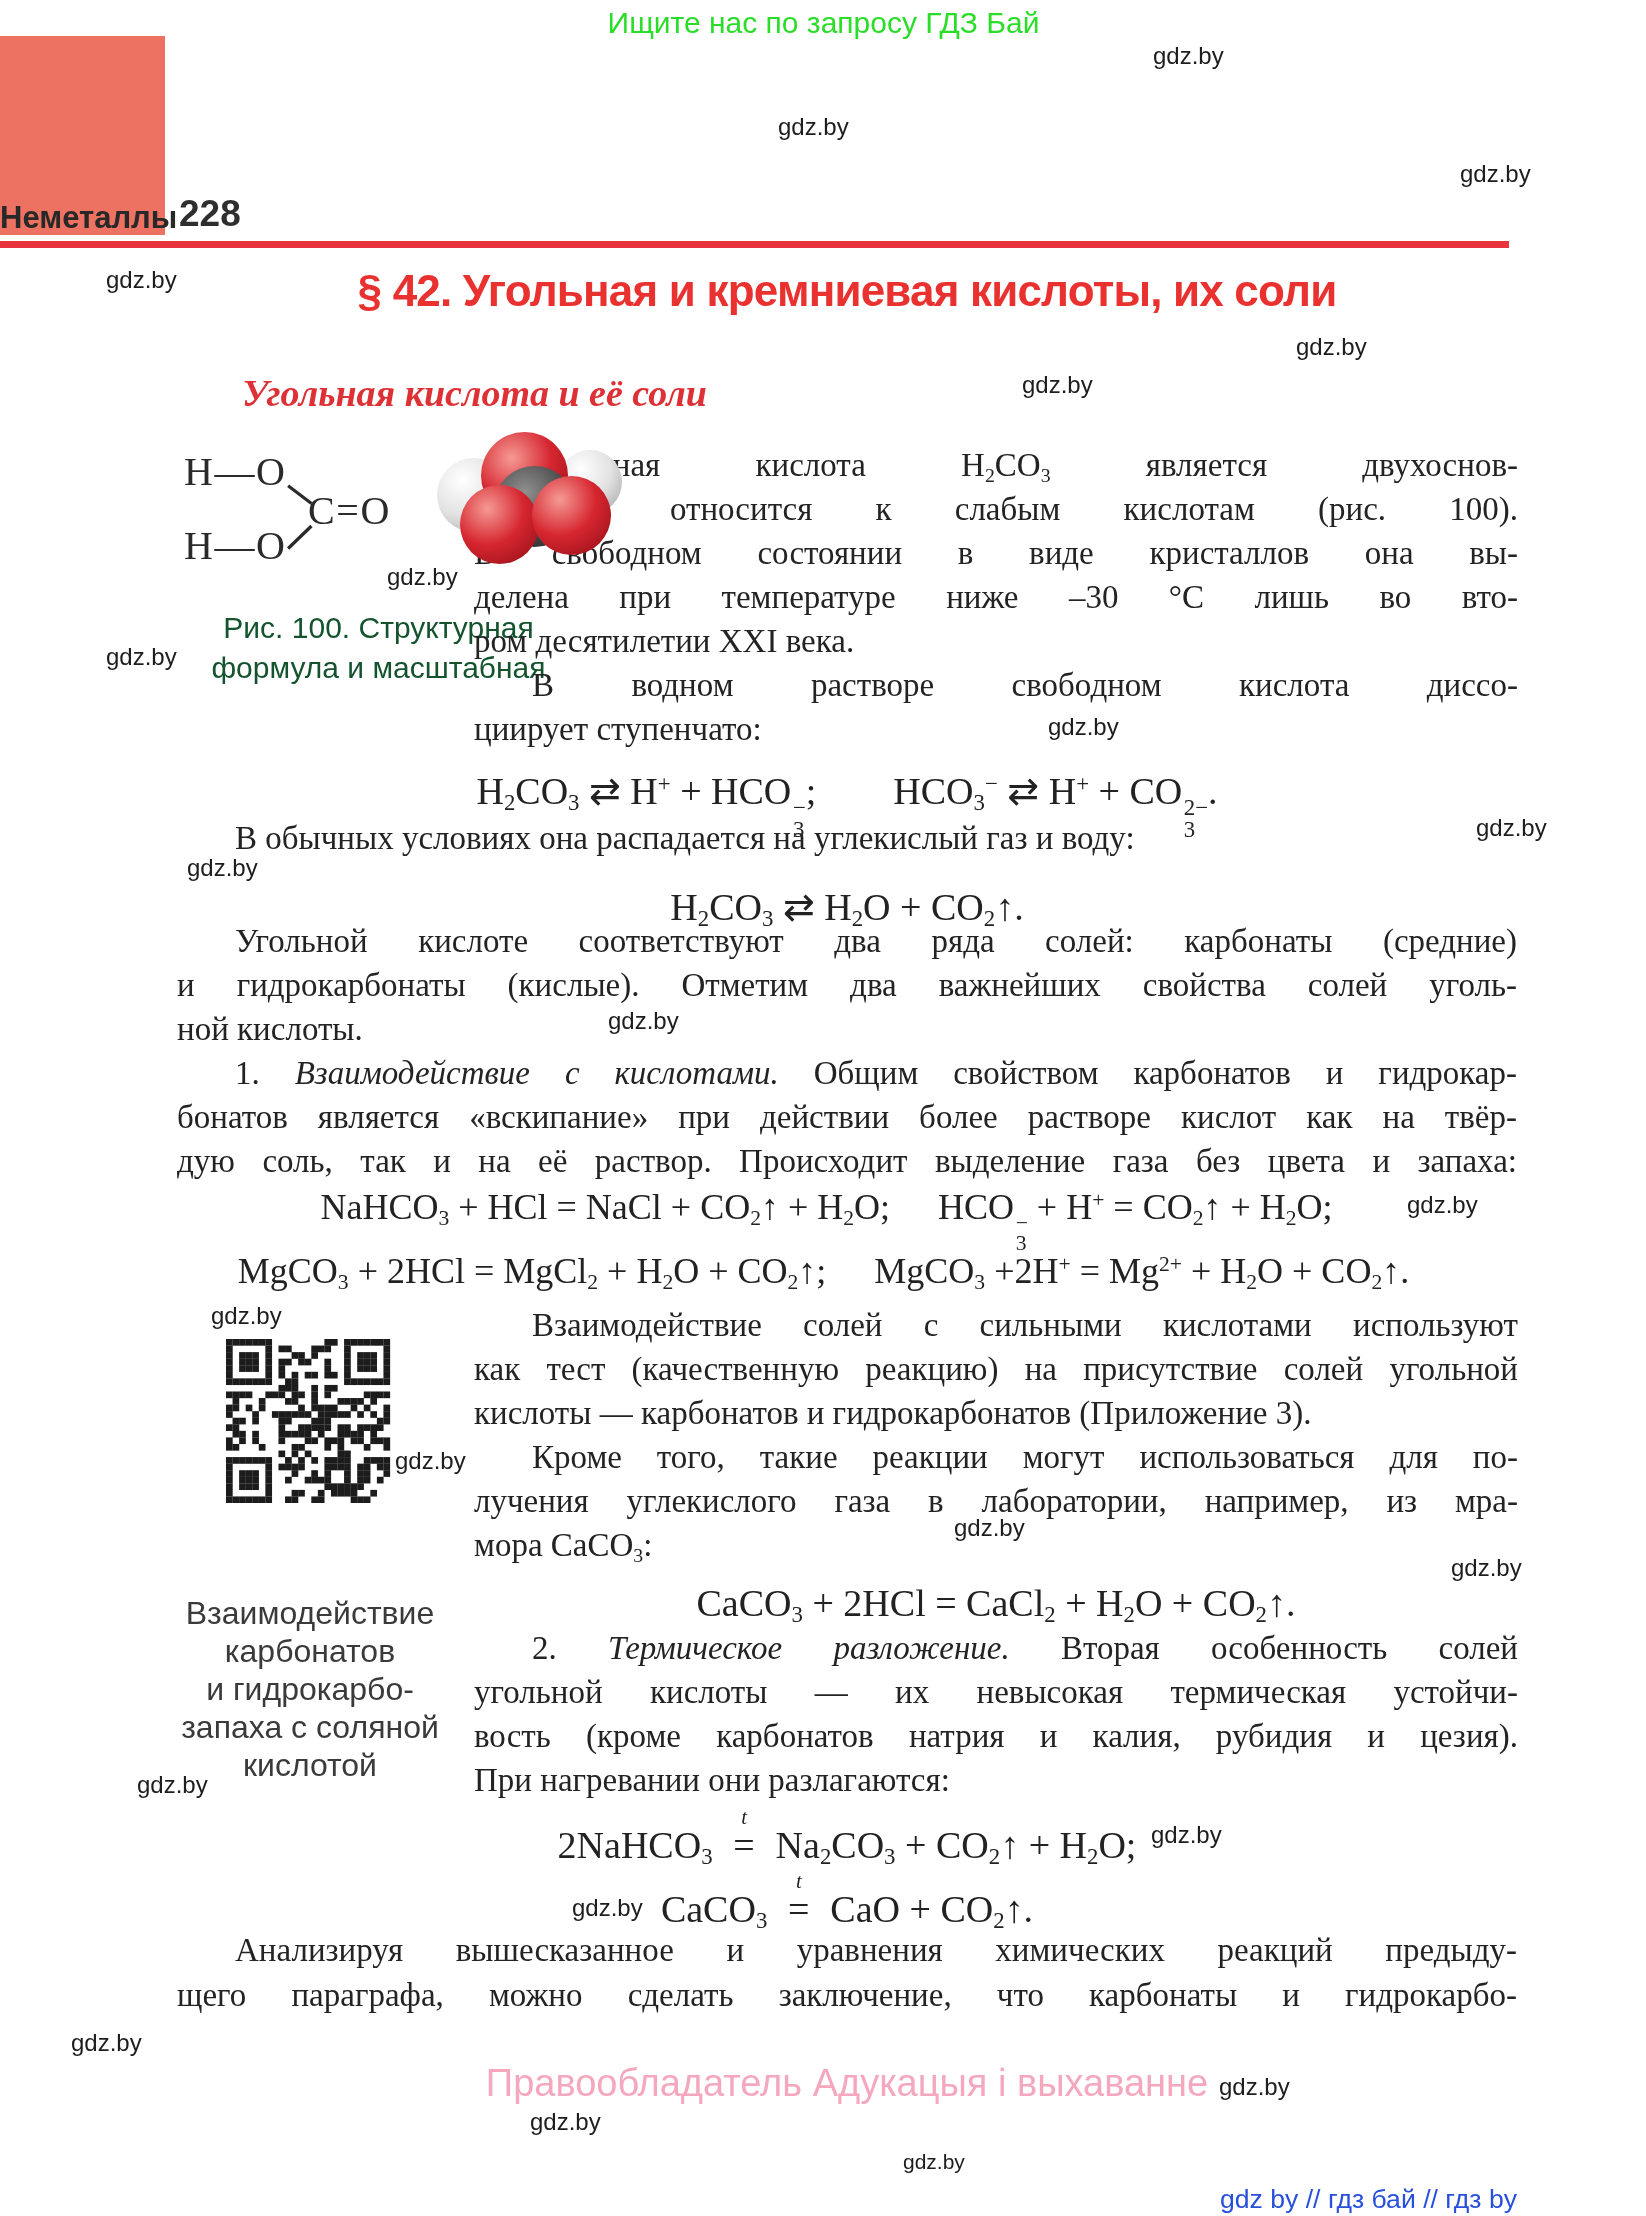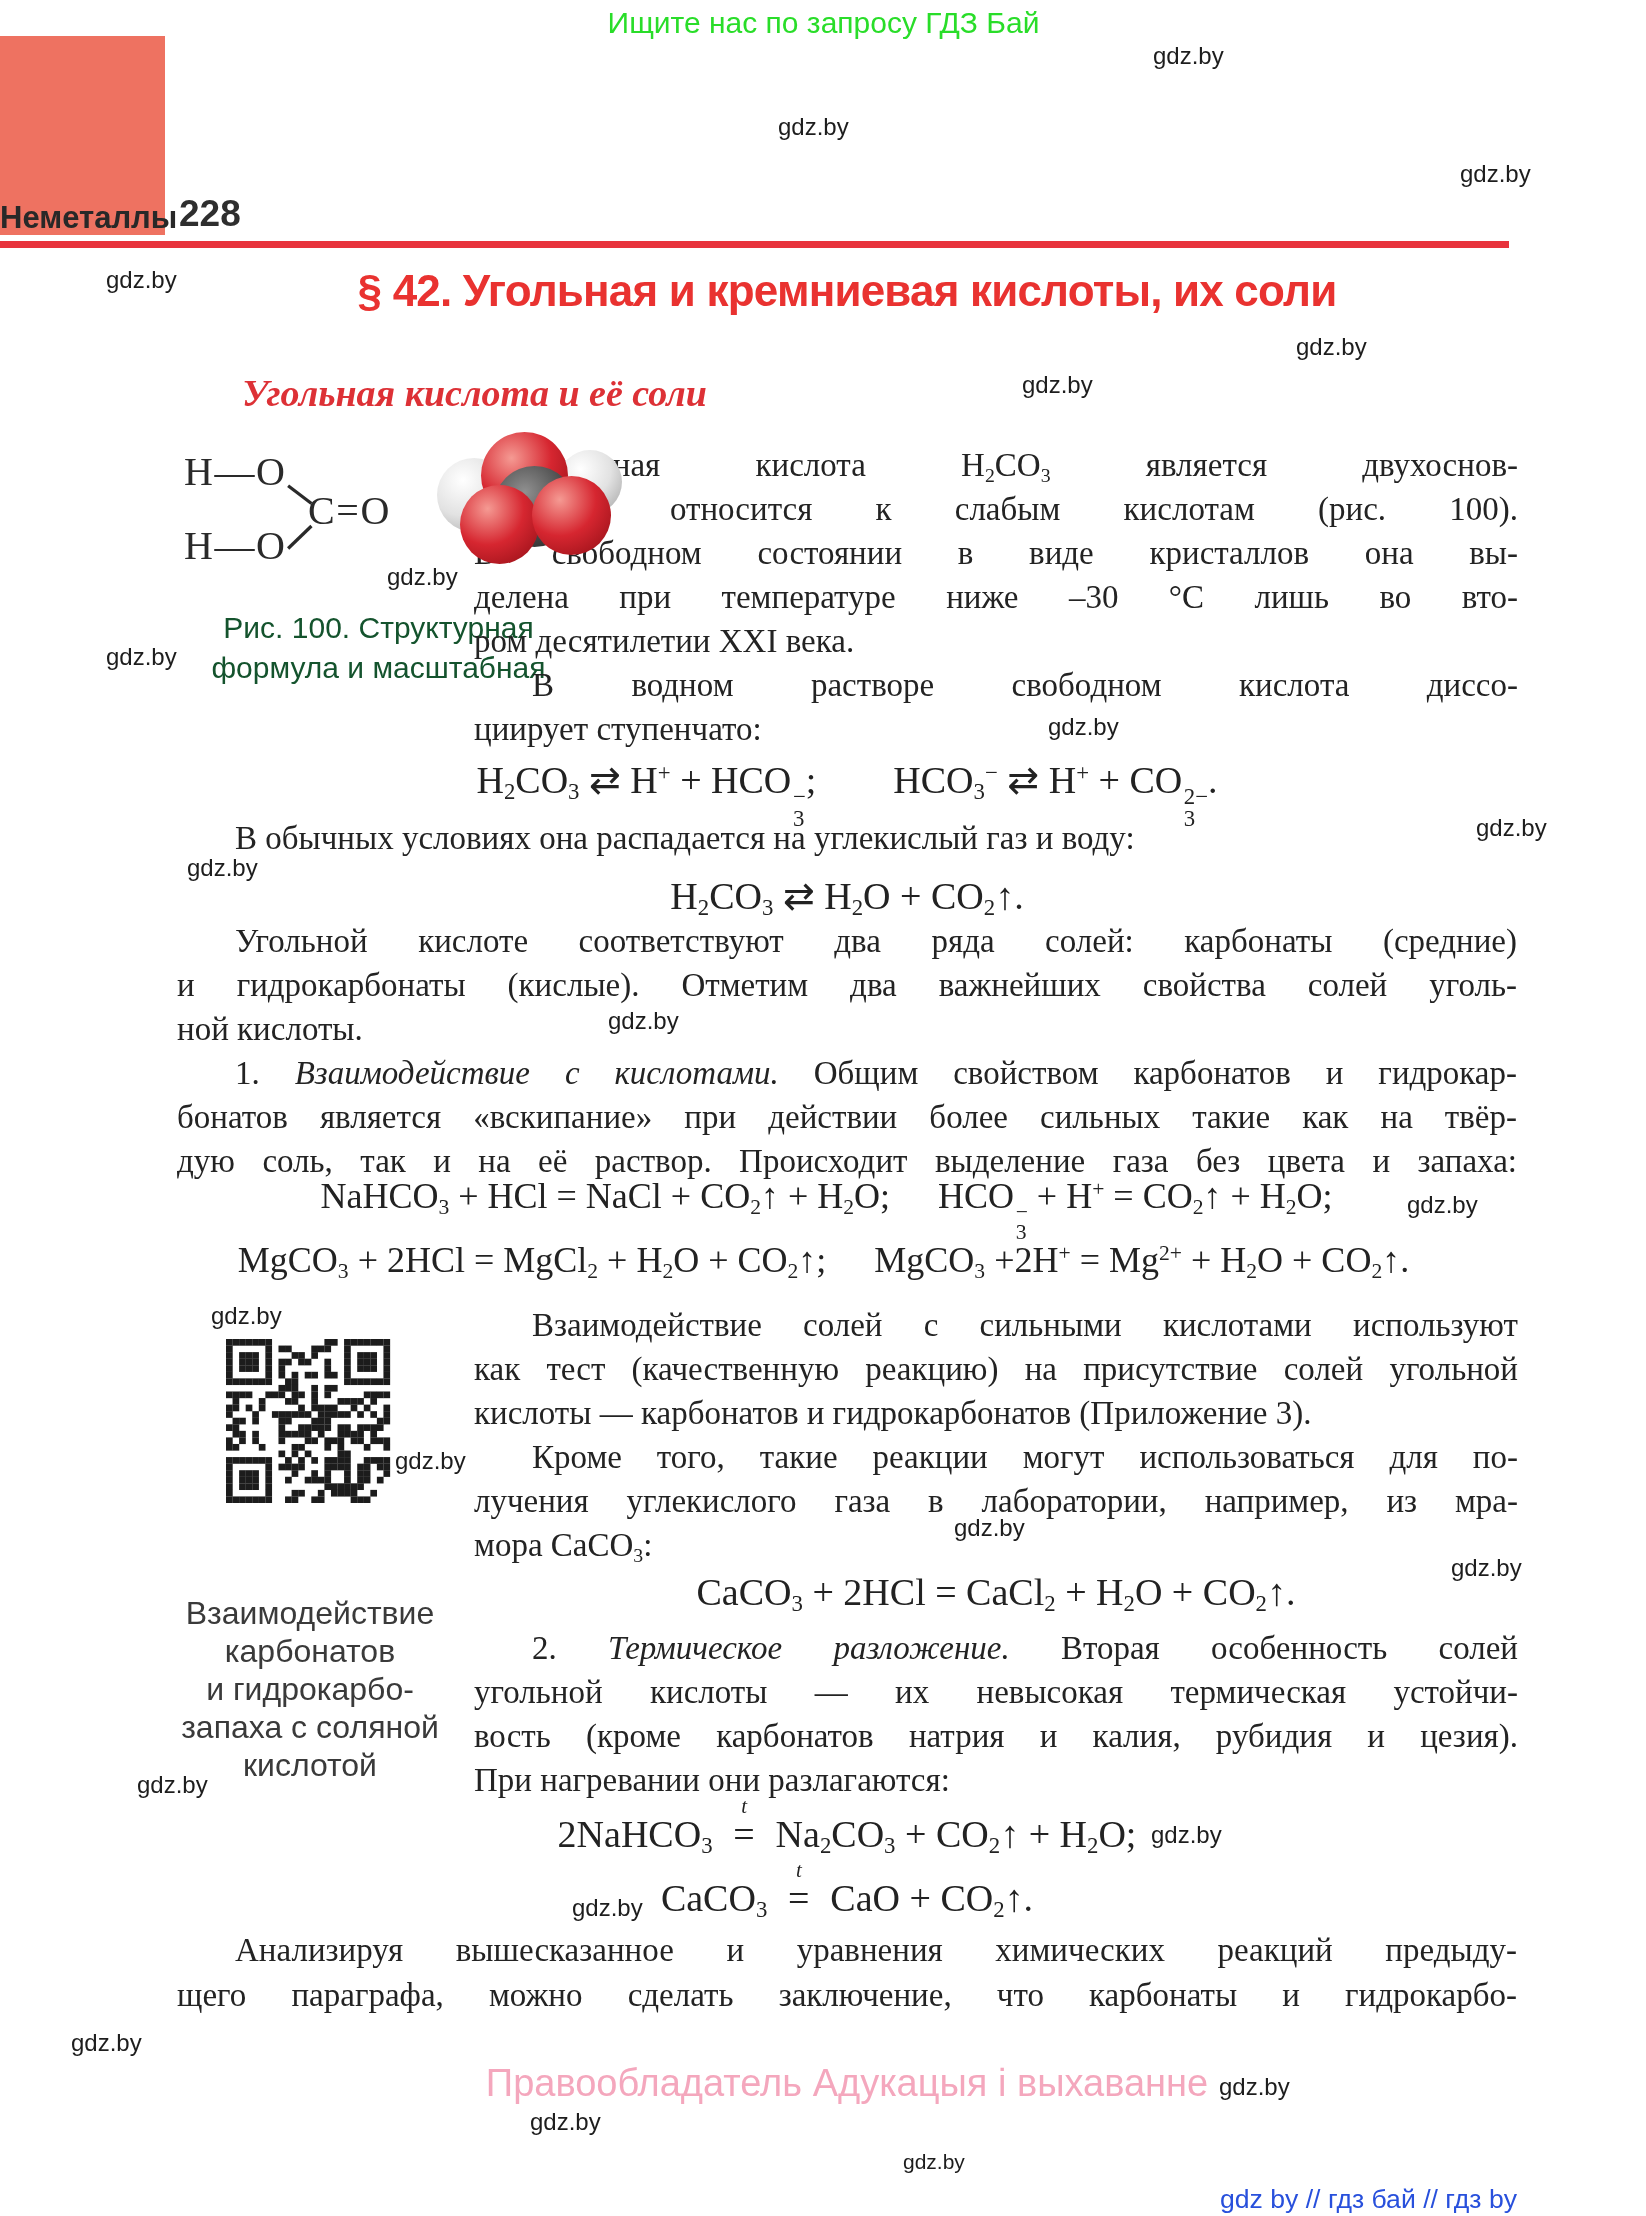--- a/index.html
+++ b/index.html
@@ -48,21 +48,21 @@
   .el{text-align:left;}
   .in{text-indent:58px;}
   #blockA{left:474px;top:443px;width:1044px;line-height:44px;}
   #blockB{left:177px;top:816px;width:1340px;line-height:44px;}
   #blockC{left:177px;top:919px;width:1340px;line-height:44px;}
   #blockD{left:474px;top:1303px;width:1044px;line-height:44px;}
   #blockE{left:474px;top:1626px;width:1044px;line-height:44px;}
   #blockF{left:177px;top:1928px;width:1340px;line-height:45px;}
 
   .eq-row{position:absolute;display:flex;justify-content:center;align-items:baseline;
-          font-size:38px;color:#222;white-space:nowrap;}
+          font-size:38px;color:#222;white-space:nowrap;margin-top:11px;}
   #eq1{left:177px;top:758px;width:1340px;gap:77px;}
   #eq2{left:177px;top:874px;width:1340px;}
   #eq3{left:113px;top:1175px;width:1427px;gap:48px;font-size:36px;}
   #eq4{left:81px;top:1239px;width:1485px;gap:48px;font-size:36px;}
   #eq5{left:474px;top:1570px;width:1044px;}
   #eq6{left:177px;top:1812px;width:1340px;}
   #eq7{left:177px;top:1876px;width:1340px;}
 
   .eq-row sub,.tb sub{font-size:0.6em;vertical-align:-0.28em;line-height:0;}
   .eq-row sup,.tb sup{font-size:0.6em;vertical-align:0.55em;line-height:0;}
@@ -140,21 +140,21 @@
       <div class="ln el in">В обычных условиях она распадается на углекислый газ и воду:</div>
     </div>
   <div class="eq-row" id="eq2">
       <span>H<sub>2</sub>CO<sub>3</sub> ⇄ H<sub>2</sub>O + CO<sub>2</sub>↑.</span>
     </div>
   <div class="tb" id="blockC">
       <div class="ln jl in">Угольной кислоте соответствуют два ряда солей: карбонаты (средние)</div>
       <div class="ln jl">и гидрокарбонаты (кислые). Отметим два важнейших свойства солей уголь-</div>
       <div class="ln el">ной кислоты.</div>
       <div class="ln jl in">1. <i>Взаимодействие с кислотами.</i> Общим свойством карбонатов и гидрокар-</div>
-      <div class="ln jl">бонатов является «вскипание» при действии более сильных такие как на твёр-</div>
+      <div class="ln jl">бонатов является «вскипание» при действии более растворе кислот как на твёр-</div>
       <div class="ln jl">дую соль, так и на её раствор. Происходит выделение газа без цвета и запаха:</div>
     </div>
   <div class="eq-row" id="eq3">
       <span>NaHCO<sub>3</sub> + HCl = NaCl + CO<sub>2</sub>↑ + H<sub>2</sub>O;</span>
       <span>HCO<span class="stk">
           <span>−</span>
           <span>3</span>
         </span> + H<sup>+</sup> = CO<sub>2</sub>↑ + H<sub>2</sub>O;</span>
     </div>
   <div class="eq-row" id="eq4">

